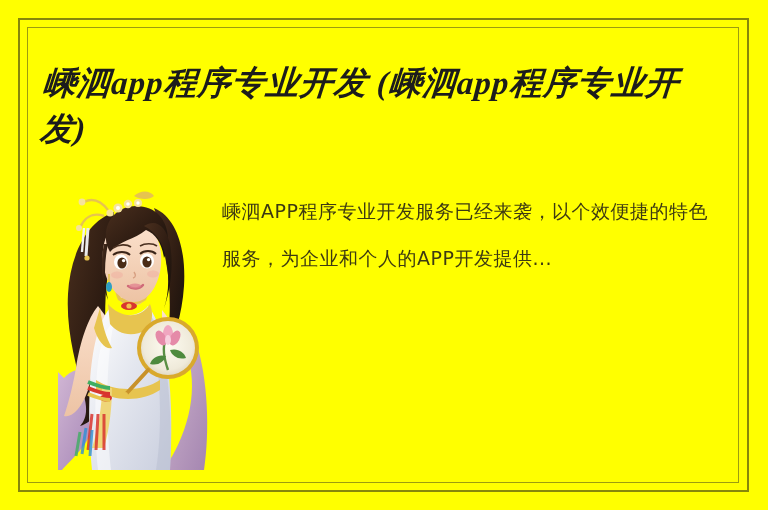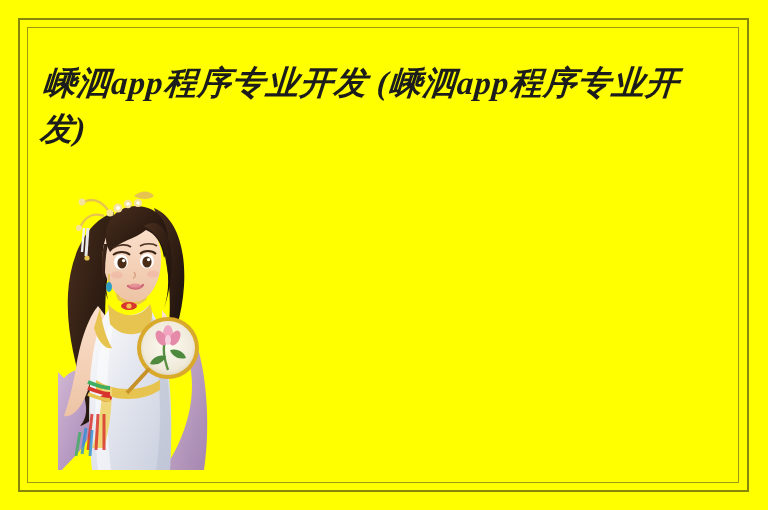--- a/index.html
+++ b/index.html
@@ -245,15 +245,16 @@
           <circle cx="70" cy="22" r="1.8"></circle>
           <circle cx="80" cy="21" r="1.7"></circle>
         </g>
         <path d="M76 14 C 82 8, 92 8, 96 14 C 92 18, 82 18, 76 14 Z" fill="#e7c44f"></path>
         <path d="M30 46 L28 74" stroke="#e9e9e9" stroke-width="3"></path>
         <path d="M26 46 L24 70" stroke="#f2f2f2" stroke-width="2.4"></path>
         <circle cx="29" cy="76" r="2.6" fill="#e7c44f"></circle>
       </svg>
     </div>
 
+    <div class="summary">嵊泗APP程序专业开发服务已经来袭，以个效便捷的特色服务，为企业和个人的APP开发提供...</div>
 
   </div>
 </div>
 
 </body></html>

